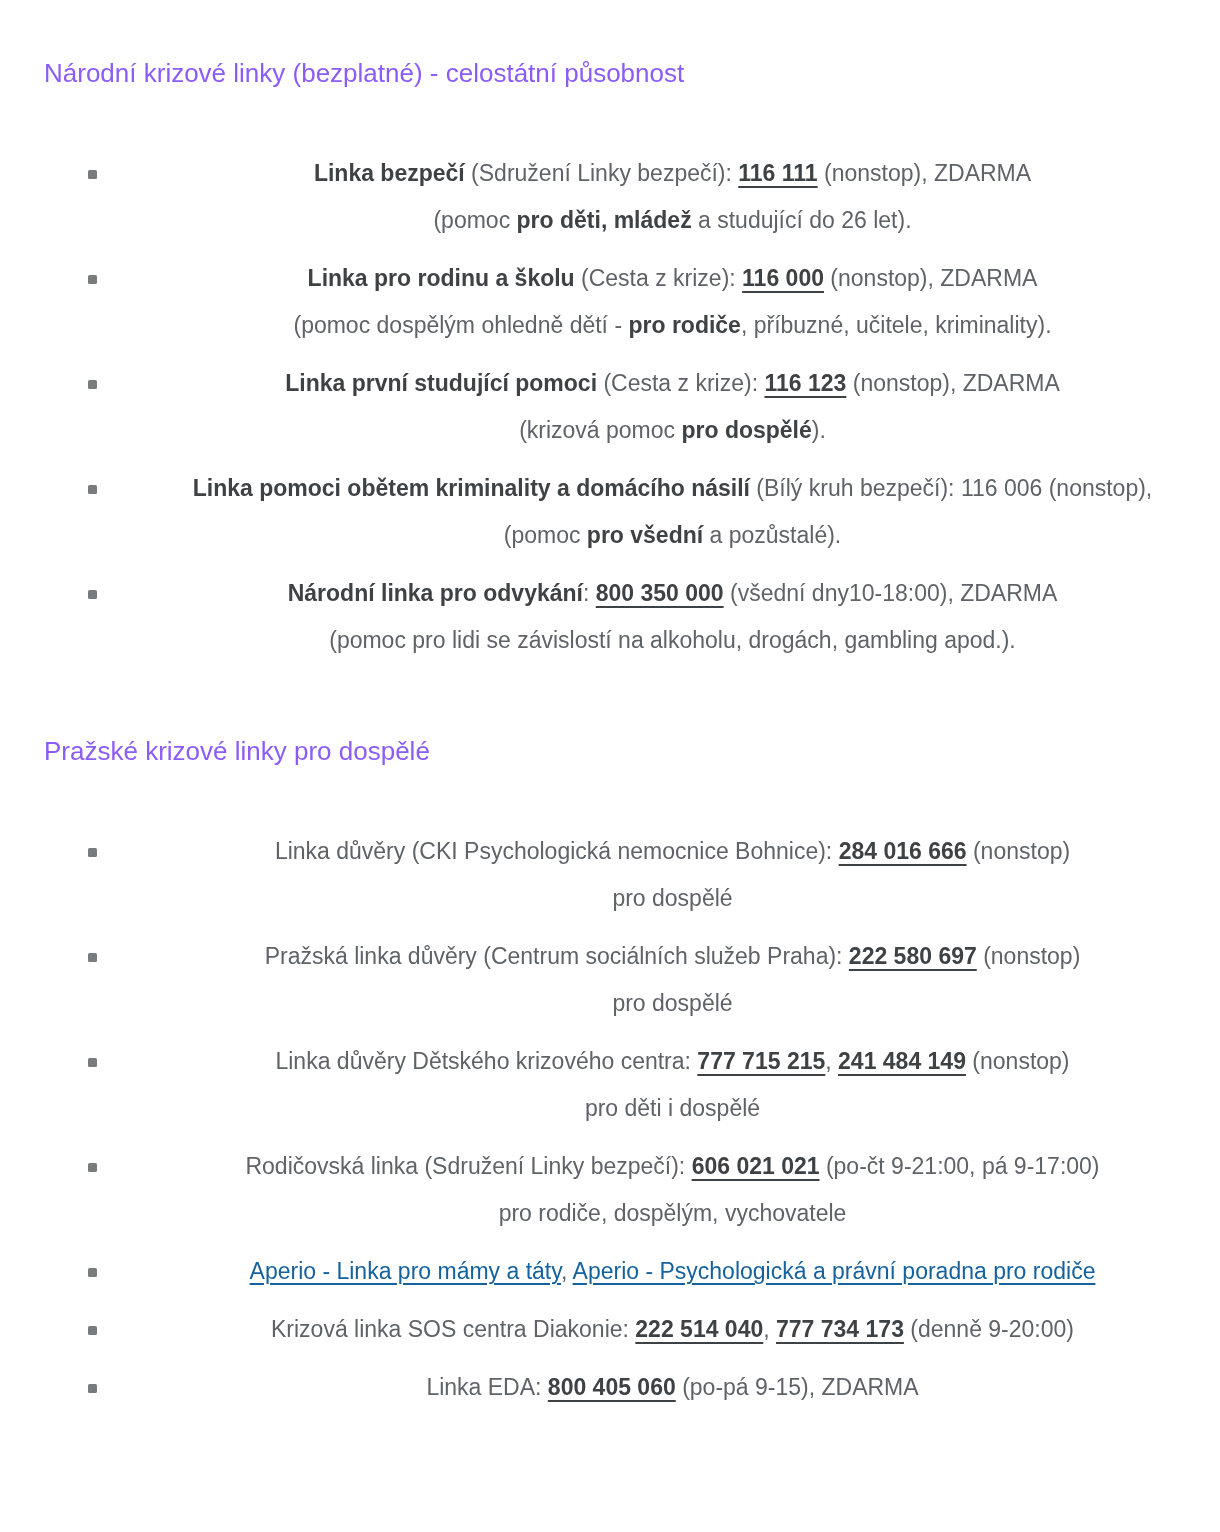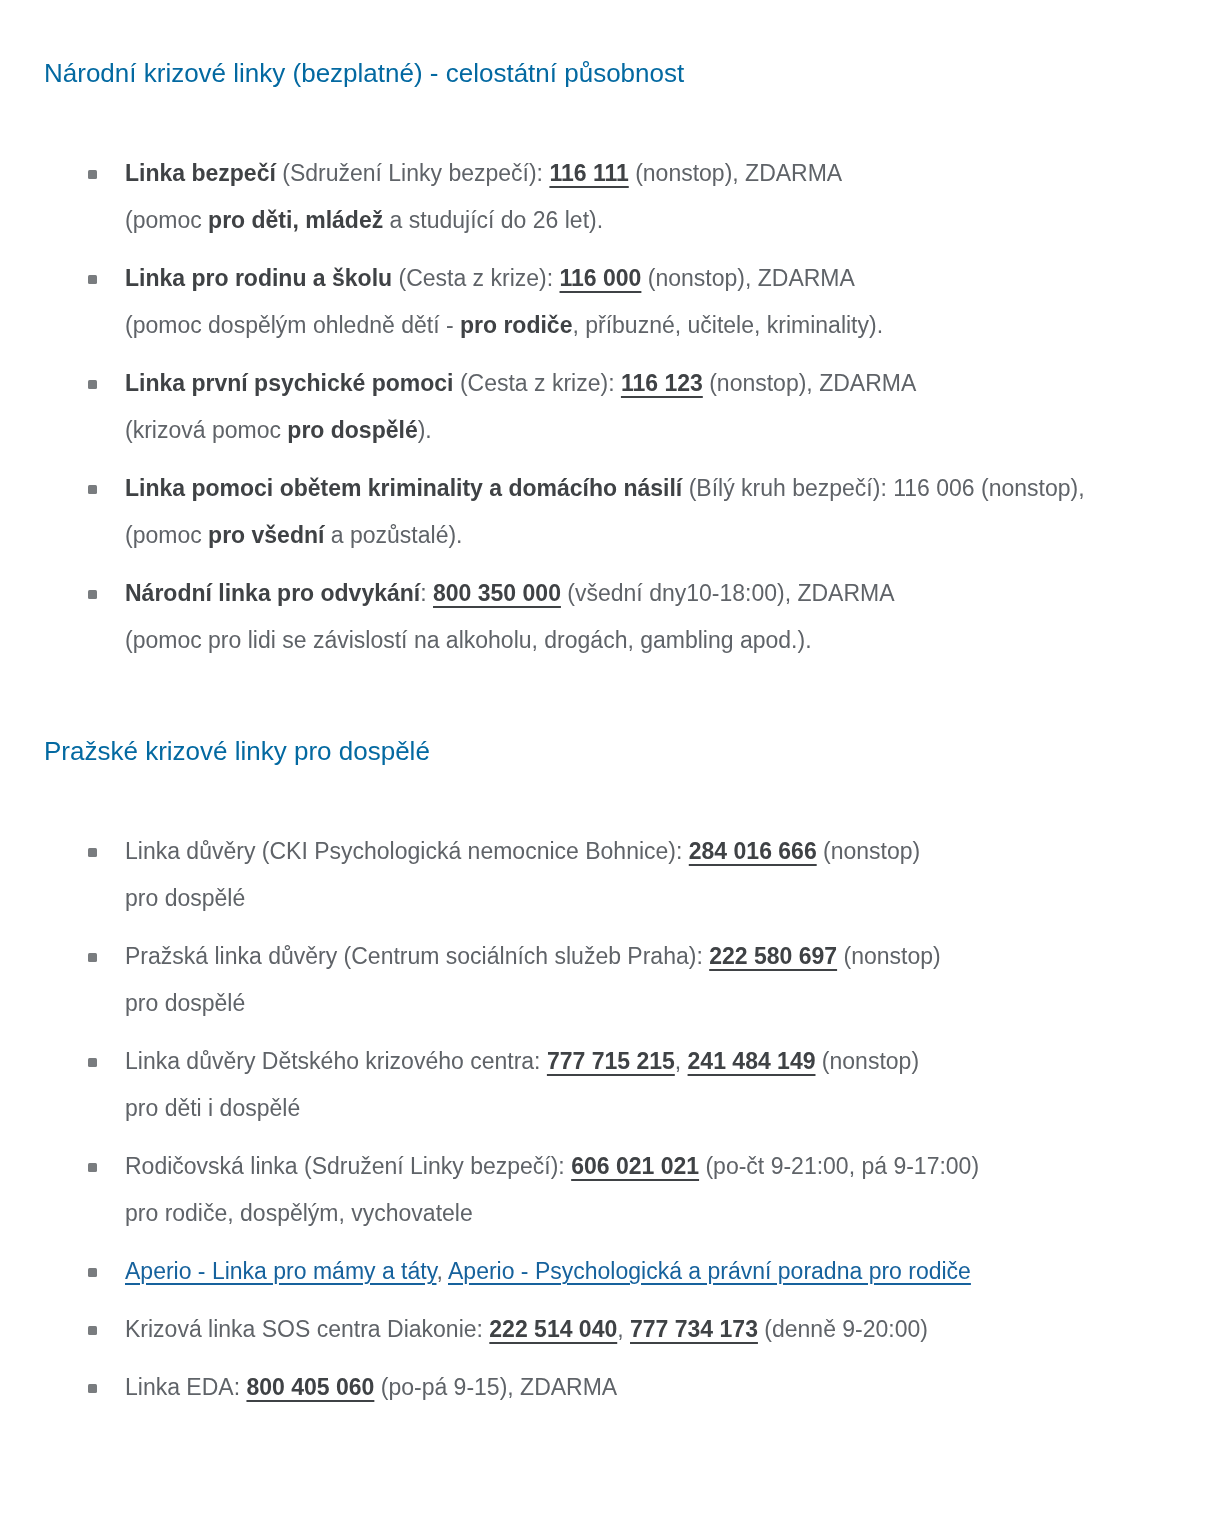--- a/index.html
+++ b/index.html
@@ -15,28 +15,29 @@
     width: 1220px;
     height: 1532px;
     padding: 56px 0 0 44px;
     overflow: hidden;
   }
   .section-title {
     margin: 0;
     font-size: 26px;
     line-height: 34px;
     font-weight: 400;
-    color: #0369a1;
+    color: #8b5cf6;
     white-space: nowrap;
   }
   section + section { margin-top: 70px; }
   ul.crisis-list {
     list-style: none;
     margin: 60px 0 0 0;
     padding: 0 0 0 44px;
+    text-align: center;
   }
   ul.crisis-list li {
     position: relative;
     padding-left: 37px;
     margin-bottom: 11px;
     font-size: 23px;
     line-height: 47px;
     color: #5f6368;
   }
   ul.crisis-list li .bullet {
@@ -82,21 +83,21 @@
           <div class="line"><strong class="bold">Linka bezpečí</strong><span> (Sdružení Linky bezpečí): </span><span class="phone">116 111</span><span> (nonstop), ZDARMA</span></div>
           <div class="line"><span>(pomoc </span><strong class="bold">pro děti, mládež</strong><span> a studující do 26 let).</span></div>
         </li>
         <li>
           <span class="bullet"></span>
           <div class="line"><strong class="bold">Linka pro rodinu a školu</strong><span> (Cesta z krize): </span><span class="phone">116 000</span><span> (nonstop), ZDARMA</span></div>
           <div class="line"><span>(pomoc dospělým ohledně dětí - </span><strong class="bold">pro rodiče</strong><span>, příbuzné, učitele, kriminality).</span></div>
         </li>
         <li>
           <span class="bullet"></span>
-          <div class="line"><strong class="bold">Linka první psychické pomoci</strong><span> (Cesta z krize): </span><span class="phone">116 123</span><span> (nonstop), ZDARMA</span></div>
+          <div class="line"><strong class="bold">Linka první studující pomoci</strong><span> (Cesta z krize): </span><span class="phone">116 123</span><span> (nonstop), ZDARMA</span></div>
           <div class="line"><span>(krizová pomoc </span><strong class="bold">pro dospělé</strong><span>).</span></div>
         </li>
         <li>
           <span class="bullet"></span>
           <div class="line"><strong class="bold">Linka pomoci obětem kriminality a domácího násilí</strong><span> (Bílý kruh bezpečí): 116 006 (nonstop),</span></div>
           <div class="line"><span>(pomoc </span><strong class="bold">pro všední</strong><span> a pozůstalé).</span></div>
         </li>
         <li>
           <span class="bullet"></span>
           <div class="line"><strong class="bold">Národní linka pro odvykání</strong><span>: </span><span class="phone">800 350 000</span><span> (všední dny10-18:00), ZDARMA</span></div>

